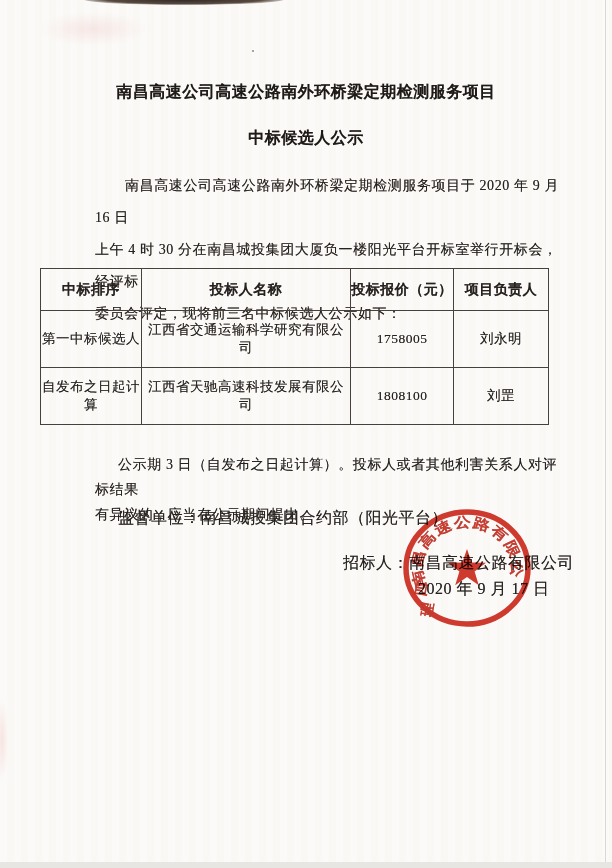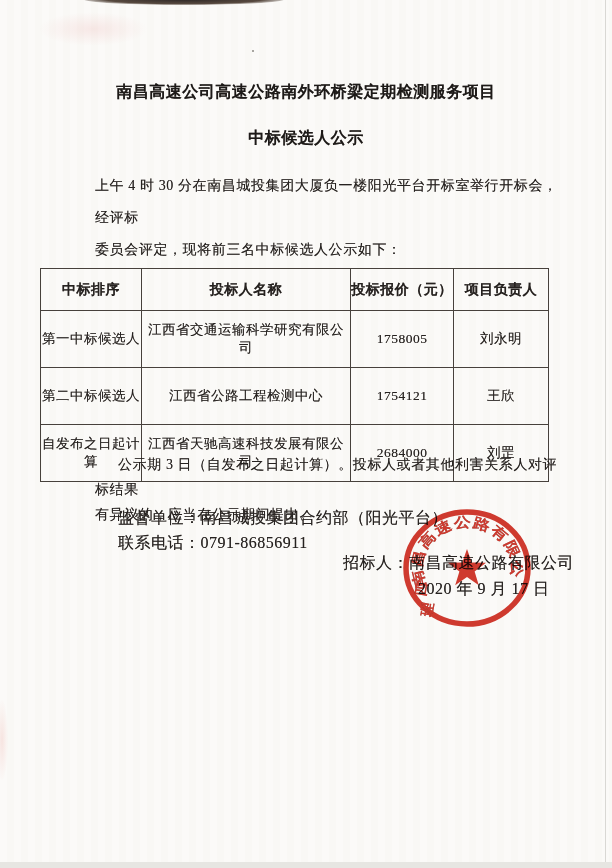--- a/index.html
+++ b/index.html
@@ -68,20 +68,21 @@
   <div class="artifact-right-line"></div>
   <div class="artifact-bottom"></div>
   <div class="smudge-tl"></div>
   <div class="smudge-left"></div>
   <div class="dot"></div>
 
   <div class="title title1">南昌高速公司高速公路南外环桥梁定期检测服务项目</div>
   <div class="title title2">中标候选人公示</div>
 
   <div class="para intro">
+    <div class="l1">南昌高速公司高速公路南外环桥梁定期检测服务项目于 2020 年 9 月 16 日</div>
     <div>上午 4 时 30 分在南昌城投集团大厦负一楼阳光平台开标室举行开标会，经评标</div>
     <div>委员会评定，现将前三名中标候选人公示如下：</div>
   </div>
 
   <table class="bid">
     <colgroup>
         <col class="c1">
         <col class="c2">
         <col class="c3">
         <col class="c4">
@@ -95,41 +96,34 @@
       </tr>
     </thead>
     <tbody>
       <tr>
         <td class="center">第一中标候选人</td>
         <td class="name">江西省交通运输科学研究有限公司</td>
         <td class="center">1758005</td>
         <td class="center">刘永明</td>
       </tr>
       <tr>
-        <td class="center">第二中标候选人</td>
-        <td class="name">江西省公路工程检测中心</td>
-        <td class="center">1754121</td>
-        <td class="center">王欣</td>
-      </tr>
-      <tr>
         <td class="center">自发布之日起计算</td>
         <td class="name">江西省天驰高速科技发展有限公司</td>
-        <td class="center">2684000</td>
+        <td class="center">1808100</td>
         <td class="center">刘罡</td>
       </tr>
     </tbody>
   </table>
 
   <div class="para notice">
     <div class="l1">公示期 3 日（自发布之日起计算）。投标人或者其他利害关系人对评标结果</div>
     <div>有异议的，应当在公示期间提出。</div>
   </div>
 
   <div class="small-line supervisor">监督单位：南昌城投集团合约部（阳光平台）</div>
-  <div class="small-line phone">联系电话：0791-86856911</div>
   <div class="small-line bidder">招标人：南昌高速公路有限公司</div>
   <div class="small-line sign-date">2020 年 9 月 17 日</div>
 
   <div class="seal">
     <svg width="134" height="124" viewBox="0 0 134 124" xmlns="http://www.w3.org/2000/svg">
       <ellipse cx="67" cy="62" rx="61" ry="56" fill="none" stroke="#cf2a1e" stroke-width="5.5"></ellipse>
       <polygon fill="#cf2a1e" points="67,43 71.7,56.5 86,56.8 74.6,65.5 78.8,79.2 67,71 55.2,79.2 59.4,65.5 48,56.8 62.3,56.5"></polygon>
       <path id="sealArc" d="M 26.2,79.3 A 45,41 0 1 1 107.8,79.3" fill="none"></path>
       <text font-size="14" font-weight="bold" fill="#cf2a1e" font-family="'Liberation Serif',serif" letter-spacing="1">
         <textPath href="#sealArc" startOffset="0" textLength="181" lengthAdjust="spacingAndGlyphs">南昌高速公路有限公司</textPath>

